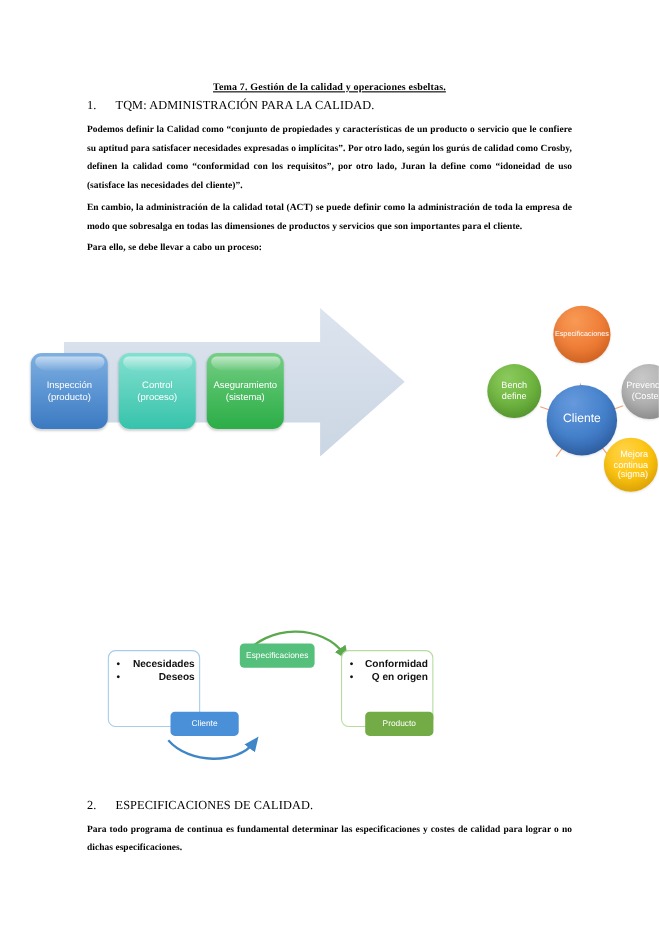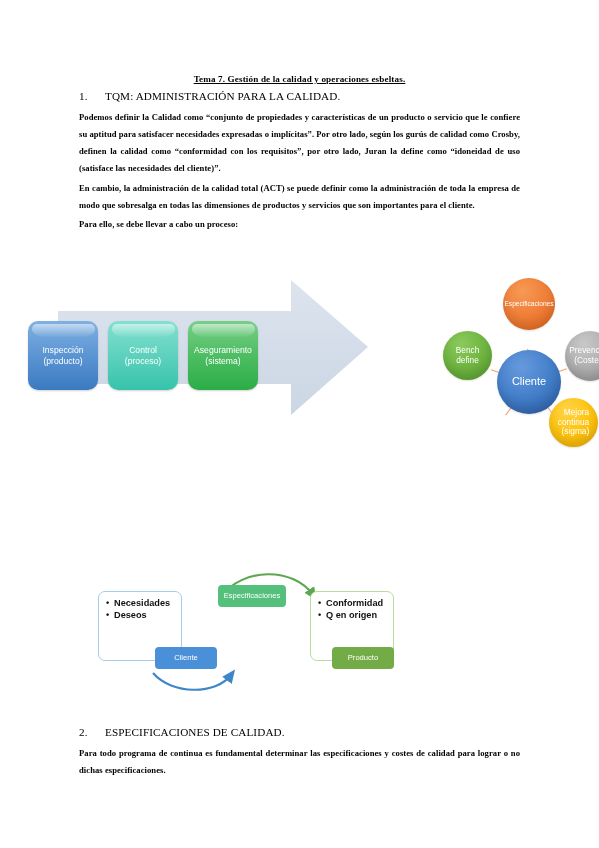--- a/index.html
+++ b/index.html
@@ -132,20 +132,21 @@
     height: 70px;
     border-radius: 7px;
     background: #ffffff;
     font-family: "Liberation Sans", "DejaVu Sans", sans-serif;
     font-size: 9.2px;
     font-weight: bold;
     color: #111111;
     line-height: 1.32;
     padding: 5px 4px 0 6px;
     box-sizing: border-box;
+    text-align: right;
   }
   .panel ul { margin: 0; padding: 0 0 0 9px; list-style: none; }
   .panel li { position: relative; }
   .panel li::before {
     content: "\2022";
     position: absolute;
     left: -8px;
     top: -0.5px;
   }
   .tag {

